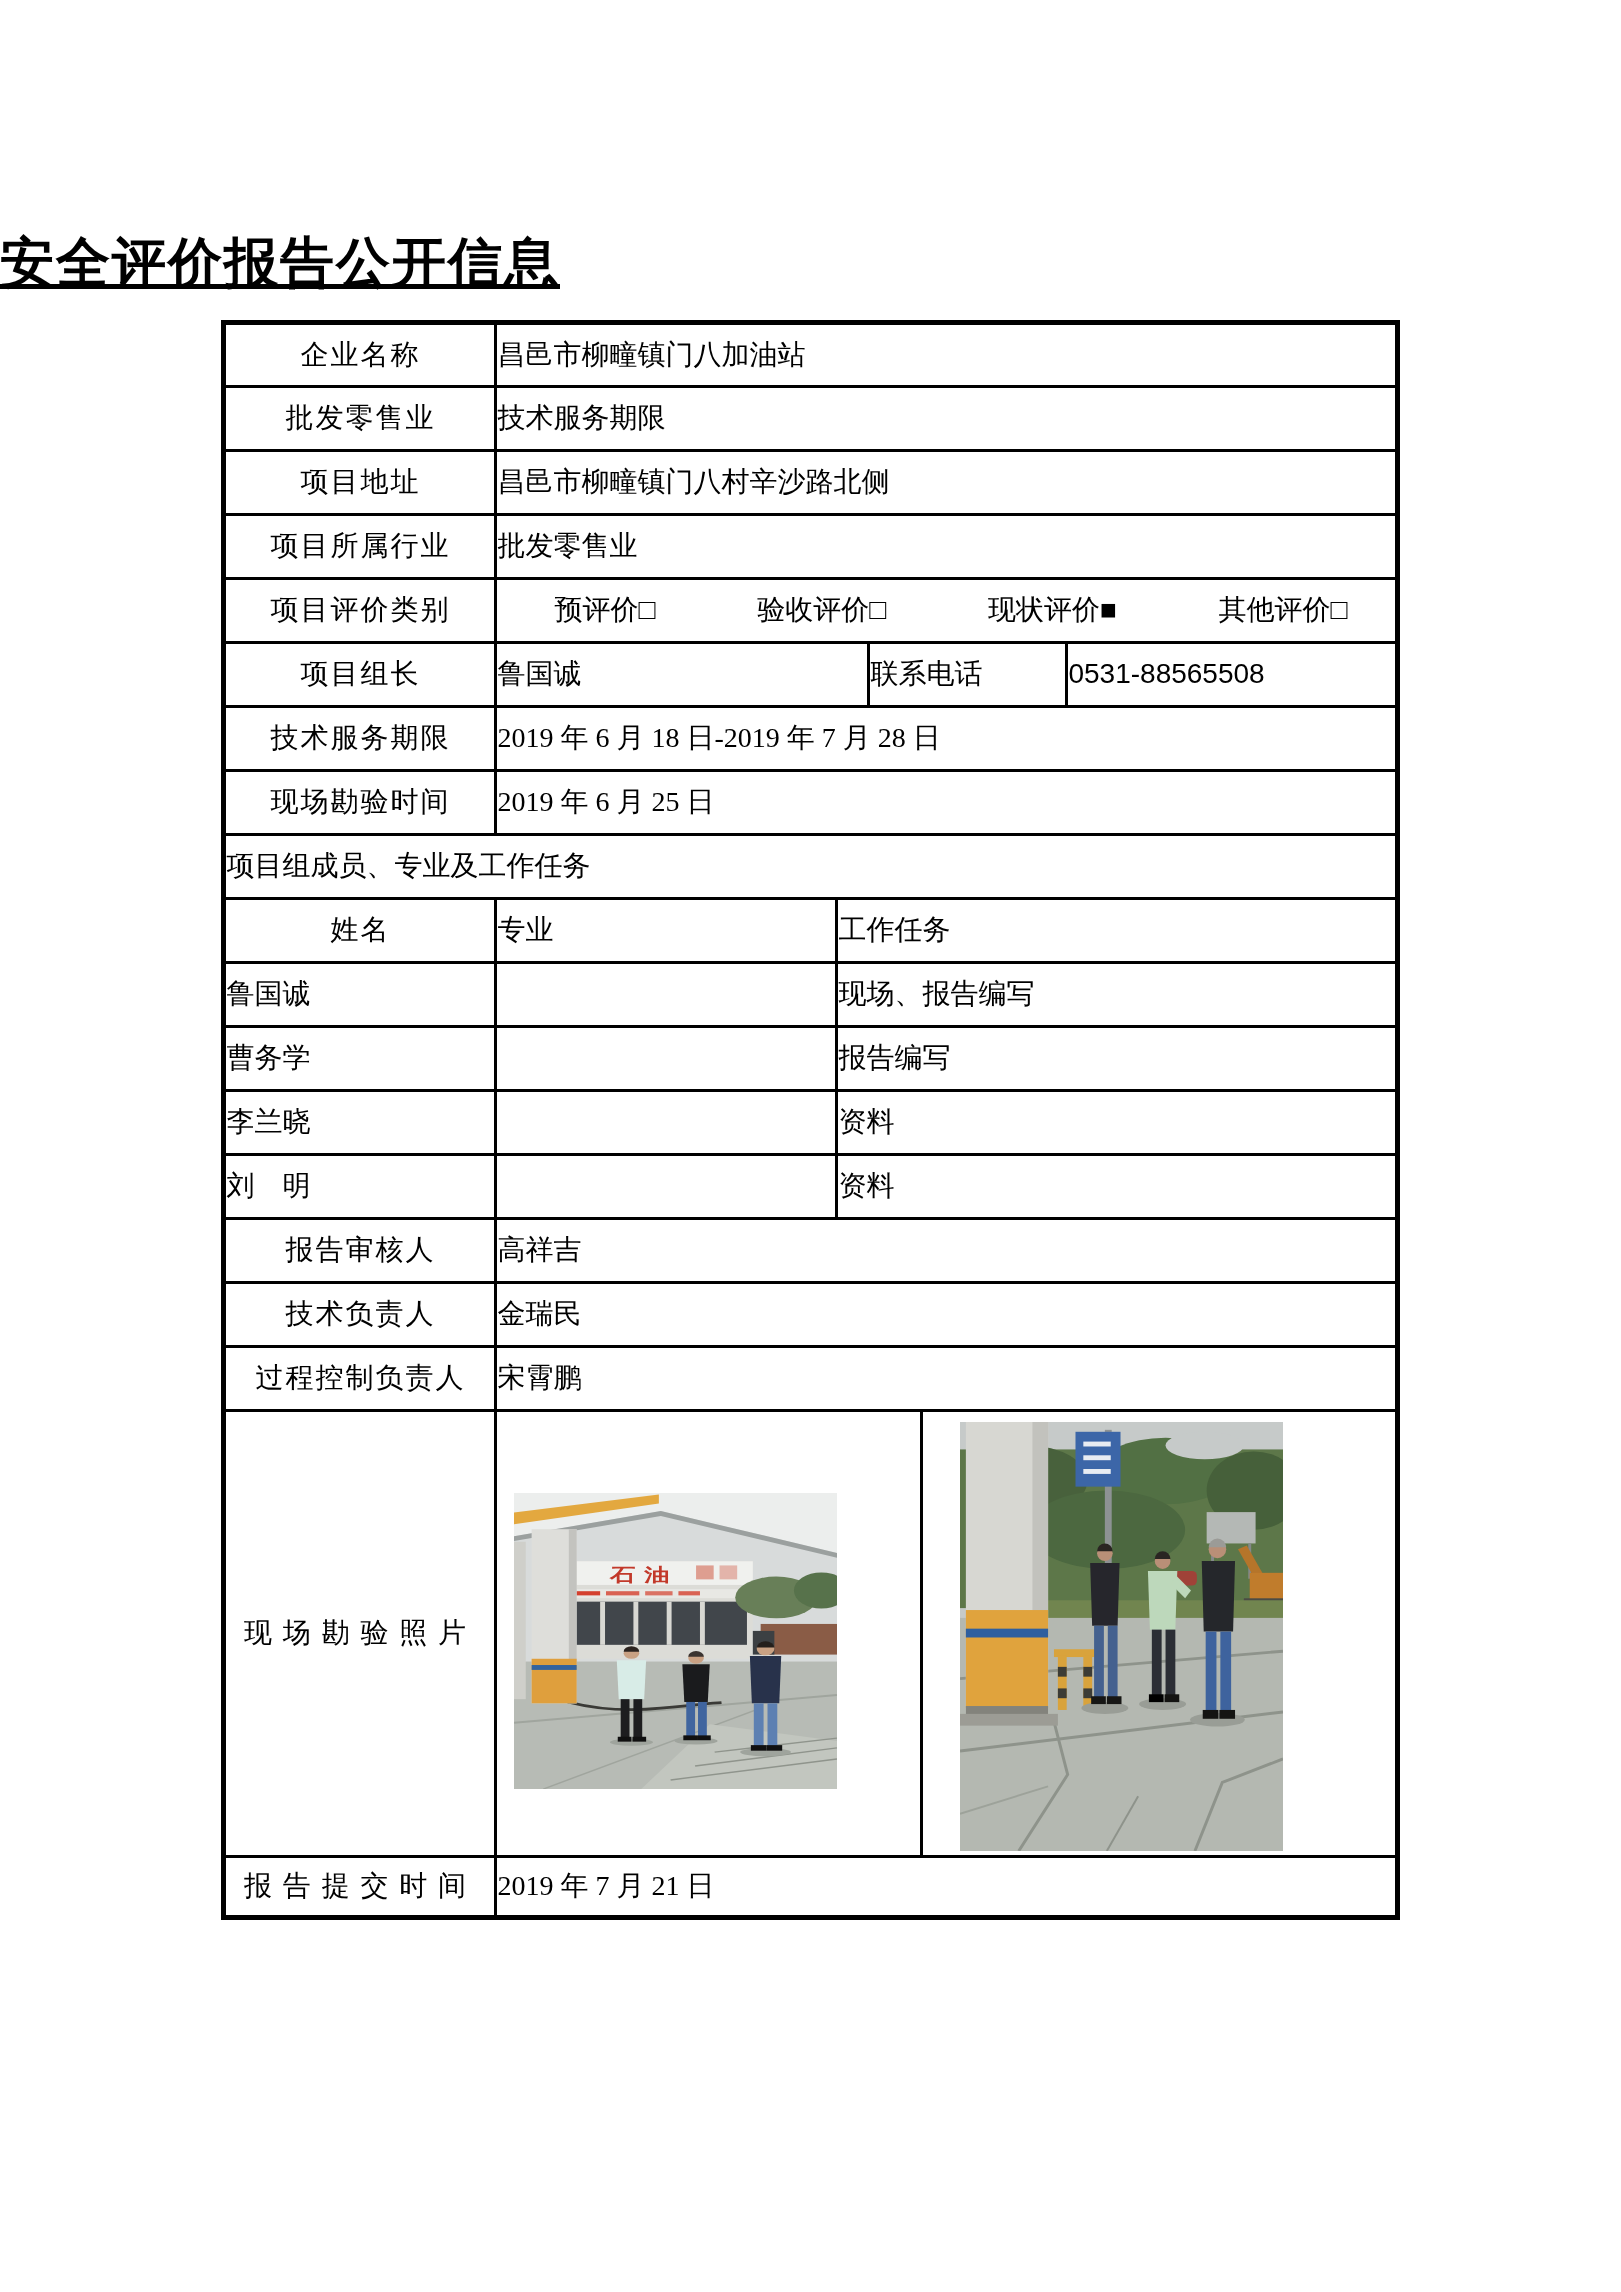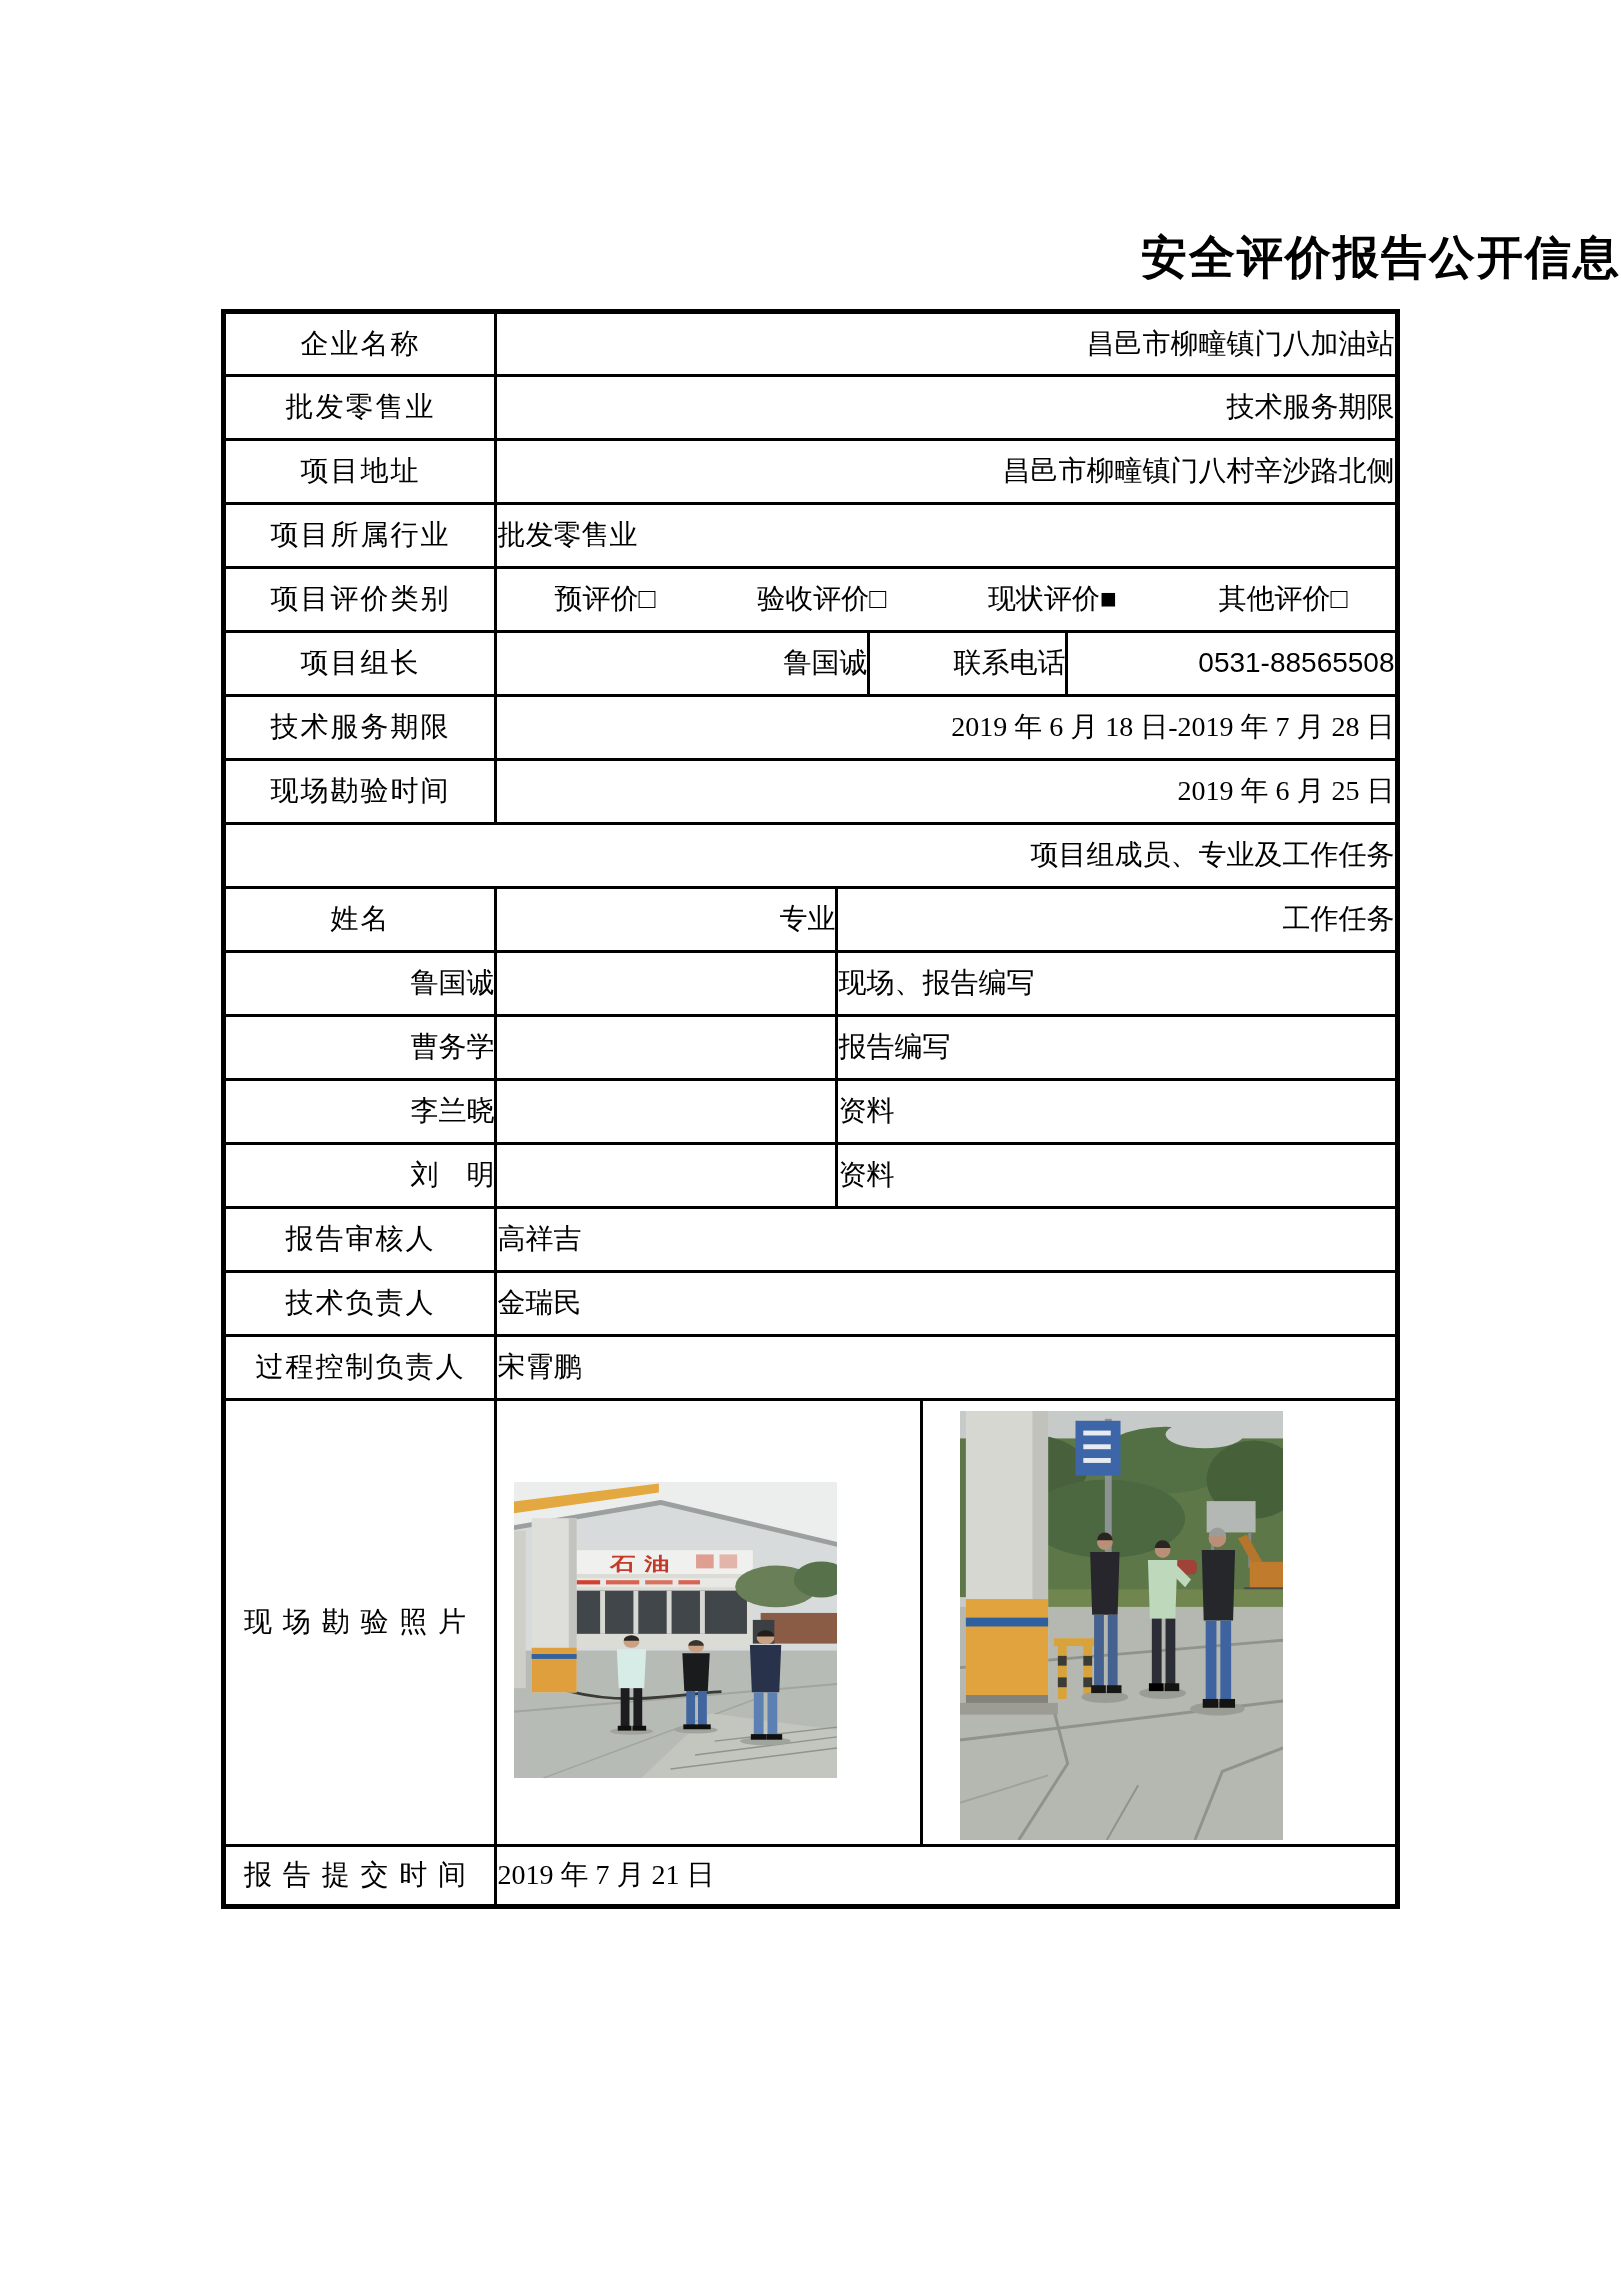--- a/index.html
+++ b/index.html
@@ -1,26 +1,26 @@
 <!DOCTYPE html>
 <html><head>
 <meta charset="utf-8">
 <style>
   html,body{margin:0;padding:0;background:#ffffff;}
   body{font-family:"Liberation Serif","DejaVu Serif",serif;color:#000;}
   .page{position:relative;width:1621px;height:2293px;background:#fff;margin:0 auto;overflow:hidden;}
-  .title{margin:227px 0 0 0;text-align:right;font-size:46px;font-weight:bold;letter-spacing:2px;}
+  .title{margin:227px 0 0 0;text-align:left;font-size:54px;font-weight:bold;letter-spacing:2px;text-decoration:underline;}
   table.report{border-collapse:collapse;table-layout:fixed;width:1174px;margin:19.6px auto 0 auto;border:5.9px solid #000;padding-left:32px;}
   table.report td{border:3.9px solid #000;font-size:28px;vertical-align:middle;padding:0;overflow:hidden;}
   tr.std{height:64px;}
   tr.photo-row{height:446px;}
   tr.last{height:61px;}
   .lbl{text-align:center;letter-spacing:2px;}
   .lbl-sp{letter-spacing:10.8px;}
-  .val-c{text-align:right;}
+  .val-c{text-align:left;}
   .val-l{text-align:left;padding-left:12.7px;}
   .sans{font-family:"Liberation Sans","DejaVu Sans",sans-serif;}
   .opts{display:flex;justify-content:space-between;padding:0 47px 0 57px;align-items:center;}
   .photo-cell{vertical-align:top;text-align:left;}
   .photo{display:block;}
   .photo1{width:323px;height:296px;margin:15.7px 0 0 16.7px;}
   .photo2{width:323px;height:429px;margin:6.9px 0 0 37px;}
   .photo svg{display:block;width:100%;height:100%;}
 </style>
 </head>

